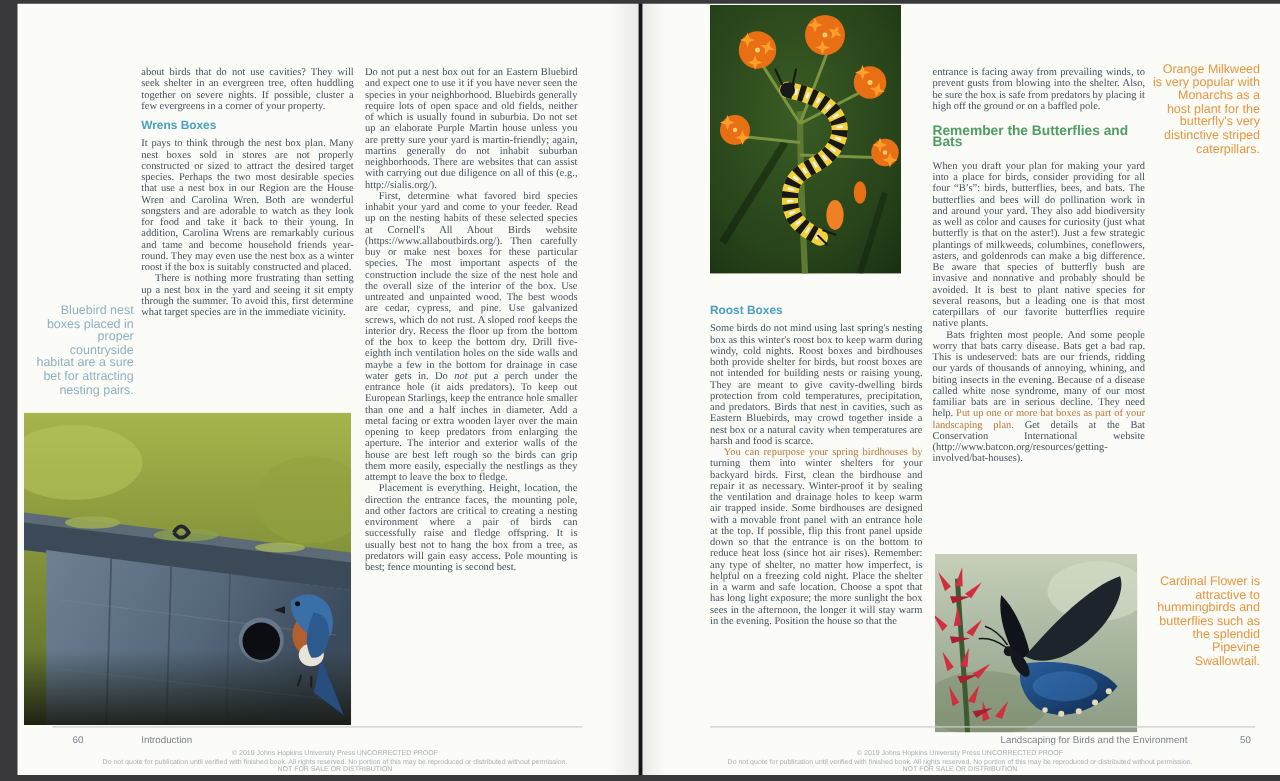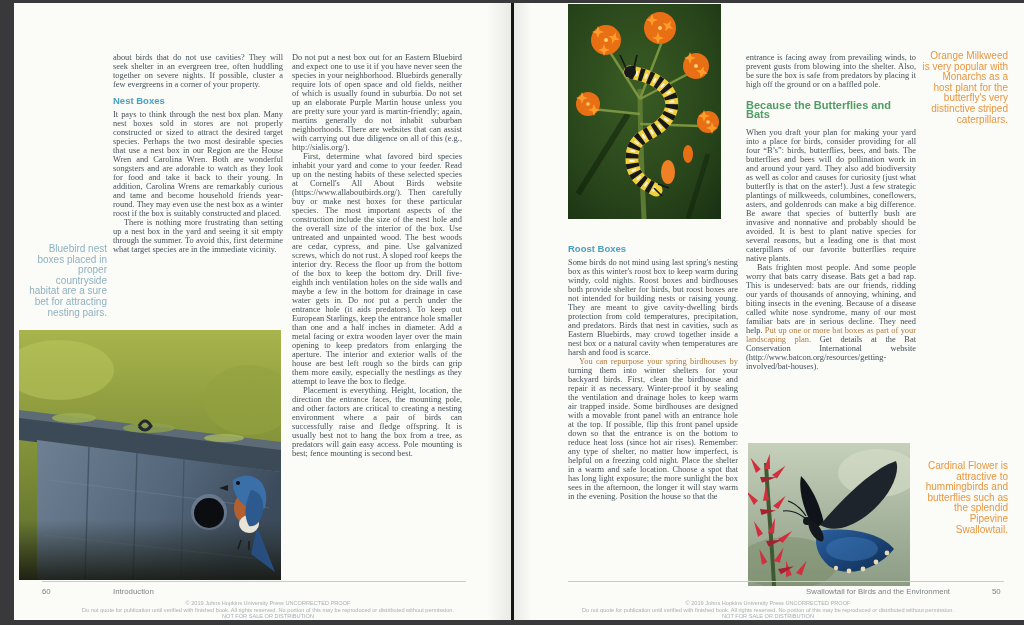--- a/index.html
+++ b/index.html
@@ -41,21 +41,21 @@
 <body>
 
 <div class="spread">
 
   <div class="page page-left">
 
     <div class="caption cap-blue" style="left:11px; top:241px; width:82px;">Bluebird nest boxes placed in proper countryside habitat are a sure bet for attracting nesting pairs.</div>
 
     <div class="bodycol" style="left:99px; top:50px;">
       <p>about birds that do not use cavities? They will seek shelter in an evergreen tree, often huddling together on severe nights. If possible, cluster a few evergreens in a corner of your property.</p>
-      <h3 class="subhead">Nest Boxes</h3>
+      <h3 class="subhead">Wrens Boxes</h3>
       <p>It pays to think through the nest box plan. Many nest boxes sold in stores are not properly constructed or sized to attract the desired target species. Perhaps the two most desirable species that use a nest box in our Region are the House Wren and Carolina Wren. Both are wonderful songsters and are adorable to watch as they look for food and take it back to their young. In addition, Carolina Wrens are remarkably curious and tame and become household friends year-round. They may even use the nest box as a winter roost if the box is suitably constructed and placed.</p>
       <p class="indent">There is nothing more frustrating than setting up a nest box in the yard and seeing it sit empty through the summer. To avoid this, first determine what target species are in the immediate vicinity.</p>
     </div>
 
     <div class="bodycol" style="left:278px; top:50px;">
       <p>Do not put a nest box out for an Eastern Bluebird and expect one to use it if you have never seen the species in your neighborhood. Bluebirds generally require lots of open space and old fields, neither of which is usually found in suburbia. Do not set up an elaborate Purple Martin house unless you are pretty sure your yard is martin-friendly; again, martins generally do not inhabit suburban neighborhoods. There are websites that can assist with carrying out due diligence on all of this (e.g., http://sialis.org/).</p>
       <p class="indent"><span>First, determine what favored bird species inhabit your yard and come to your feeder. Read up on the nesting habits of these selected species at Cornell's All About Birds website (https://www.allaboutbirds.org/). Then carefully buy or make nest boxes for these particular species. The most important aspects of the construction include the size of the nest hole and the overall size of the interior of the box. Use untreated and unpainted wood. The best woods are cedar, cypress, and pine. Use galvanized screws, which do not rust. A sloped roof keeps the interior dry. Recess the floor up from the bottom of the box to keep the bottom dry. Drill five-eighth inch ventilation holes on the side walls and maybe a few in the bottom for drainage in case water gets in. Do </span><i>not</i><span> put a perch under the entrance hole (it aids predators). To keep out European Starlings, keep the entrance hole smaller than one and a half inches in diameter. Add a metal facing or extra wooden layer over the main opening to keep predators from enlarging the aperture. The interior and exterior walls of the house are best left rough so the birds can grip them more easily, especially the nestlings as they attempt to leave the box to fledge.</span></p>
       <p class="indent">Placement is everything. Height, location, the direction the entrance faces, the mounting pole, and other factors are critical to creating a nesting environment where a pair of birds can successfully raise and fledge offspring. It is usually best not to hang the box from a tree, as predators will gain easy access. Pole mounting is best; fence mounting is second best.</p>
     </div>
 
@@ -106,21 +106,21 @@
         <ellipse cx="230" cy="194" rx="10" ry="9" fill="#e9e4d8"></ellipse>
         <path d="M214,150 q16,-10 28,2 q8,10 4,26 q-10,8 -20,-2 q-14,-12 -12,-26" fill="#3a6fa8"></path>
         <path d="M232,160 q14,2 12,22 q-4,16 -14,14 q-8,-14 2,-36" fill="#2c5a8e"></path>
         <circle cx="219" cy="153" r="2" fill="#0d0d0d"></circle>
         <path d="M209,155 L200,158 L209,161 Z" fill="#1c1c1c"></path>
         <path d="M222,210 l-3,9 M230,211 l0,9" stroke="#1c1c1c" stroke-width="1.6" fill="none"></path>
       </svg>
     </div>
 
     <div class="footer-rule" style="left:28px; top:578px; width:424px;"></div>
-    <div class="folio" style="left:28px; top:584px;">60</div>
+    <div class="folio" style="left:44px; top:584px;">60</div>
     <div class="folio" style="left:99px; top:584px;">Introduction</div>
     <div class="copyright" style="left:64px; top:597px; width:380px;">
       <div>© 2019 Johns Hopkins University Press UNCORRECTED PROOF</div>
       <div>Do not quote for publication until verified with finished book. All rights reserved. No portion of this may be reproduced or distributed without permission.</div>
       <div>NOT FOR SALE OR DISTRIBUTION</div>
     </div>
   </div>
 
   <div class="spine"></div>
 
@@ -185,21 +185,21 @@
     <div class="caption cap-orange" style="left:408px; top:48px; width:86px;">Orange Milkweed is very popular with Monarchs as a host plant for the butterfly's very distinctive striped caterpillars.</div>
 
     <div class="bodycol" style="left:54px; top:230px;">
       <h3 class="subhead first">Roost Boxes</h3>
       <p>Some birds do not mind using last spring's nesting box as this winter's roost box to keep warm during windy, cold nights. Roost boxes and birdhouses both provide shelter for birds, but roost boxes are not intended for building nests or raising young. They are meant to give cavity-dwelling birds protection from cold temperatures, precipitation, and predators. Birds that nest in cavities, such as Eastern Bluebirds, may crowd together inside a nest box or a natural cavity when temperatures are harsh and food is scarce.</p>
       <p class="indent"><span class="hl">You can repurpose your spring birdhouses by</span><span> turning them into winter shelters for your backyard birds. First, clean the birdhouse and repair it as necessary. Winter-proof it by sealing the ventilation and drainage holes to keep warm air trapped inside. Some birdhouses are designed with a movable front panel with an entrance hole at the top. If possible, flip this front panel upside down so that the entrance is on the bottom to reduce heat loss (since hot air rises). Remember: any type of shelter, no matter how imperfect, is helpful on a freezing cold night. Place the shelter in a warm and safe location. Choose a spot that has long light exposure; the more sunlight the box sees in the afternoon, the longer it will stay warm in the evening. Position the house so that the</span></p>
     </div>
 
     <div class="bodycol" style="left:232px; top:50px;">
       <p>entrance is facing away from prevailing winds, to prevent gusts from blowing into the shelter. Also, be sure the box is safe from predators by placing it high off the ground or on a baffled pole.</p>
-      <h3 class="bighead">Because the Butterflies and Bats</h3>
+      <h3 class="bighead">Remember the Butterflies and Bats</h3>
       <p>When you draft your plan for making your yard into a place for birds, consider providing for all four “B’s”: birds, butterflies, bees, and bats. The butterflies and bees will do pollination work in and around your yard. They also add biodiversity as well as color and causes for curiosity (just what butterfly is that on the aster!). Just a few strategic plantings of milkweeds, columbines, coneflowers, asters, and goldenrods can make a big difference. Be aware that species of butterfly bush are invasive and nonnative and probably should be avoided. It is best to plant native species for several reasons, but a leading one is that most caterpillars of our favorite butterflies require native plants.</p>
       <p class="indent"><span>Bats frighten most people. And some people worry that bats carry disease. Bats get a bad rap. This is undeserved: bats are our friends, ridding our yards of thousands of annoying, whining, and biting insects in the evening. Because of a disease called white nose syndrome, many of our most familiar bats are in serious decline. They need help. </span><span class="hl">Put up one or more bat boxes as part of your landscaping plan.</span><span> Get details at the Bat Conservation International website (http://www.batcon.org/resources/getting-involved/bat-houses).</span></p>
     </div>
 
     <div class="photo" style="left:234px; top:440px; width:162px; height:143px;">
       <svg viewBox="0 0 162 143" preserveAspectRatio="none" xmlns="http://www.w3.org/2000/svg">
         <defs>
           <linearGradient id="sage" x1="0" y1="0" x2="0" y2="1">
             <stop offset="0" stop-color="#c6d0ba"></stop>
               <stop offset="1" stop-color="#8c9c85"></stop>
@@ -250,21 +250,21 @@
         </g>
         <ellipse cx="68" cy="88" rx="5" ry="12" transform="rotate(-32 68 88)" fill="#14181e"></ellipse>
         <circle cx="59" cy="78" r="4" fill="#14181e"></circle>
         <path d="M57,75 C49,69 42,67 35,68 M58,73 C52,64 46,60 40,58" stroke="#14181e" stroke-width="1.2" fill="none"></path>
       </svg>
     </div>
 
     <div class="caption cap-orange" style="left:408px; top:458px; width:86px;">Cardinal Flower is attractive to hummingbirds and butterflies such as the splendid Pipevine Swallowtail.</div>
 
     <div class="footer-rule" style="left:54px; top:578px; width:436px;"></div>
-    <div class="folio" style="left:54px; top:584px; width:382px; text-align:right;">Swallowtail for Birds and the Environment</div>
+    <div class="folio" style="left:54px; top:584px; width:382px; text-align:right;">Landscaping for Birds and the Environment</div>
     <div class="folio" style="left:478px; top:584px;">50</div>
     <div class="copyright" style="left:36px; top:597px; width:436px;">
       <div>© 2019 Johns Hopkins University Press UNCORRECTED PROOF</div>
       <div>Do not quote for publication until verified with finished book. All rights reserved. No portion of this may be reproduced or distributed without permission.</div>
       <div>NOT FOR SALE OR DISTRIBUTION</div>
     </div>
   </div>
 </div>
 
 </body></html>

